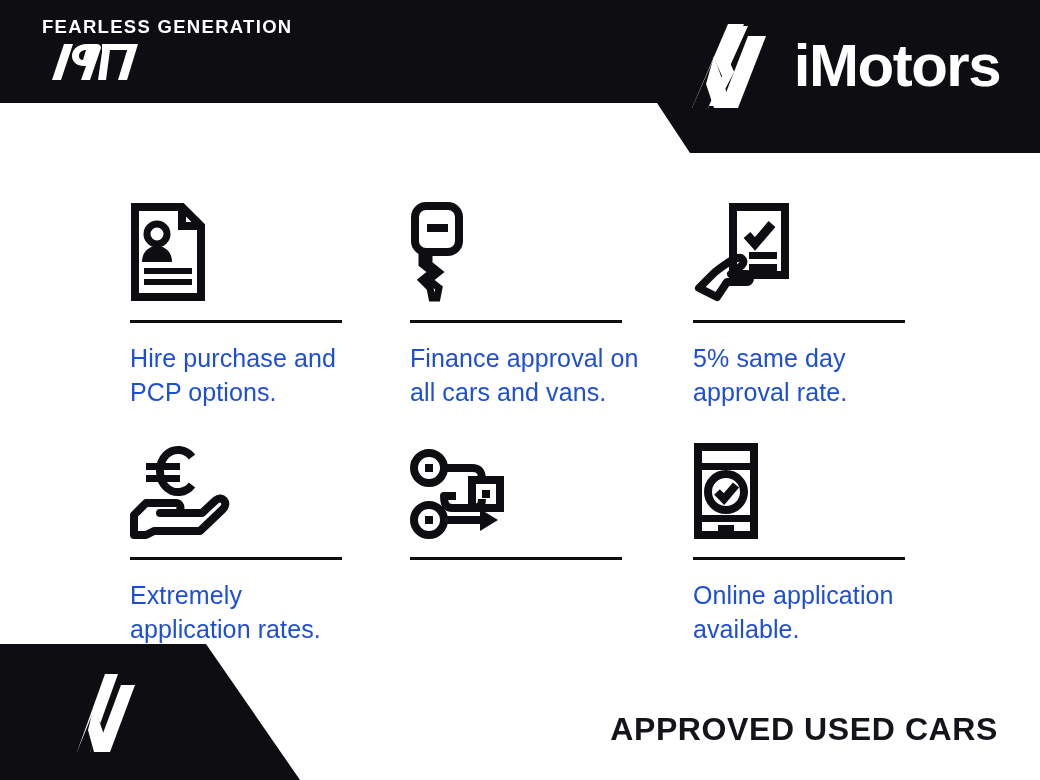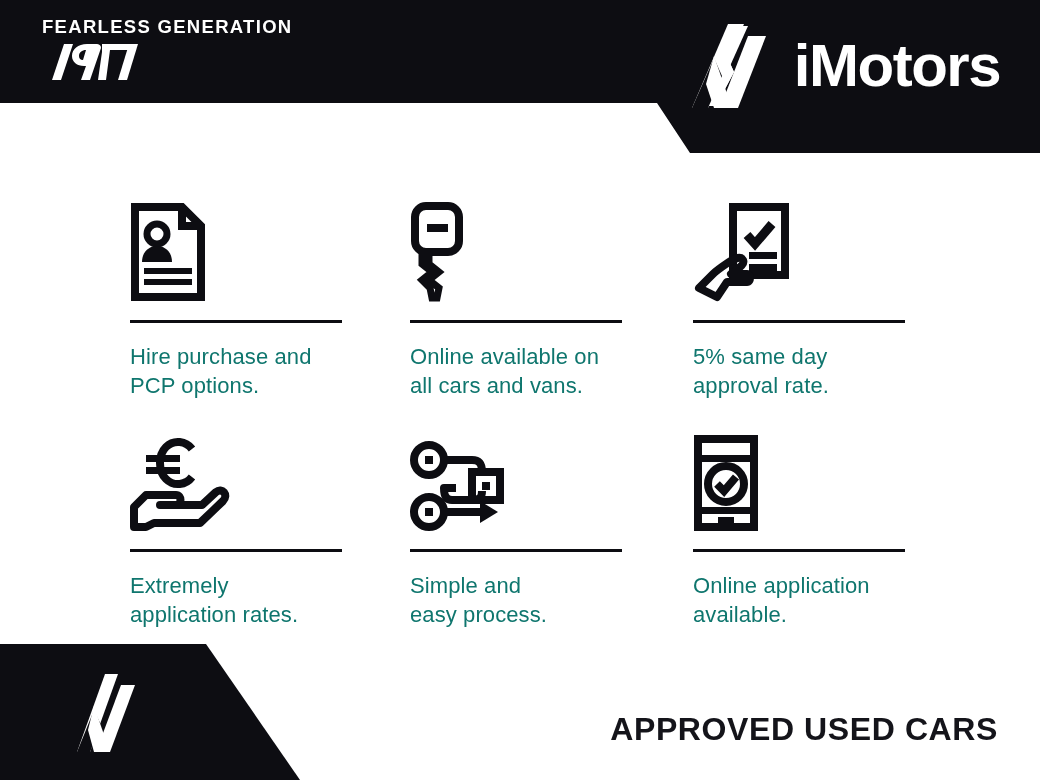--- a/index.html
+++ b/index.html
@@ -80,23 +80,23 @@
   .rule {
     height:3px;
     background:#0d0d12;
     margin-top:14px;
   }
   .col-0 .rule { width:212px; }
   .col-1 .rule { width:212px; }
   .col-2 .rule { width:212px; }
   .caption {
     margin-top:19px;
-    font-size:22px;
+    font-size:25px;
     line-height:1.34;
-    color:#0f766e;
+    color:#1d4ed8;
     white-space:pre-line;
     letter-spacing:0.1px;
   }
 
   
   .row2 .icon-box { height:112px; }
 
   
   .footer-shape {
     position:absolute;
@@ -185,21 +185,21 @@
 
     <div class="cell col-1">
       <div class="icon-box">
         <svg width="54" height="100" viewBox="0 0 54 100" aria-hidden="true">
           <rect x="5" y="4" width="44" height="46" rx="11" ry="11" fill="none" stroke="#0d0d12" stroke-width="8"></rect>
           <rect x="17" y="22" width="21" height="8" fill="#0d0d12"></rect>
           <path d="M19 50 V62 L29 70 L19 78 L29 86 L27 96 L22 96 L20 86 L12 78 L22 70 L12 62 V50" fill="none" stroke="#0d0d12" stroke-width="7" stroke-linejoin="miter"></path>
         </svg>
       </div>
       <div class="rule"></div>
-      <div class="caption">Online available on
+      <div class="caption">Finance approval on
 all cars and vans.</div>
     </div>
 
     <div class="cell col-2">
       <div class="icon-box">
         <svg width="96" height="100" viewBox="0 0 96 100" aria-hidden="true">
           <rect x="40" y="5" width="52" height="68" fill="none" stroke="#0d0d12" stroke-width="8"></rect>
           <path d="M54 33 L62 42 L79 22" fill="none" stroke="#0d0d12" stroke-width="9" stroke-linecap="butt" stroke-linejoin="miter"></path>
           <rect x="56" y="50" width="28" height="7" fill="#0d0d12"></rect>
           <rect x="56" y="62" width="28" height="7" fill="#0d0d12"></rect>
@@ -236,22 +236,20 @@
           <rect x="15" y="67" width="8" height="8" fill="#0d0d12"></rect>
           <rect x="62" y="31" width="28" height="28" fill="none" stroke="#0d0d12" stroke-width="8"></rect>
           <rect x="72" y="41" width="8" height="8" fill="#0d0d12"></rect>
           <path d="M34 19 H62 C70 19 72 23 72 31" fill="none" stroke="#0d0d12" stroke-width="8" stroke-linejoin="round"></path>
           <path d="M72 59 C72 65 70 68 62 68 H42 C34 68 34 60 34 56 H46" fill="none" stroke="#0d0d12" stroke-width="8" stroke-linejoin="round" transform="translate(0,-9)"></path>
           <path d="M34 71 H76" fill="none" stroke="#0d0d12" stroke-width="8"></path>
           <polygon points="70,60 88,71 70,82" fill="#0d0d12"></polygon>
         </svg>
       </div>
       <div class="rule"></div>
-      <div class="caption">Simple and
-easy process.</div>
     </div>
 
     <div class="cell col-2 row2">
       <div class="icon-box">
         <svg width="66" height="96" viewBox="0 0 66 96" aria-hidden="true">
           <rect x="5" y="4" width="56" height="88" fill="none" stroke="#0d0d12" stroke-width="8"></rect>
           <rect x="5" y="20" width="56" height="7" fill="#0d0d12"></rect>
           <rect x="5" y="72" width="56" height="7" fill="#0d0d12"></rect>
           <rect x="25" y="82" width="16" height="7" fill="#0d0d12"></rect>
           <circle cx="33" cy="49" r="18" fill="none" stroke="#0d0d12" stroke-width="8"></circle>

